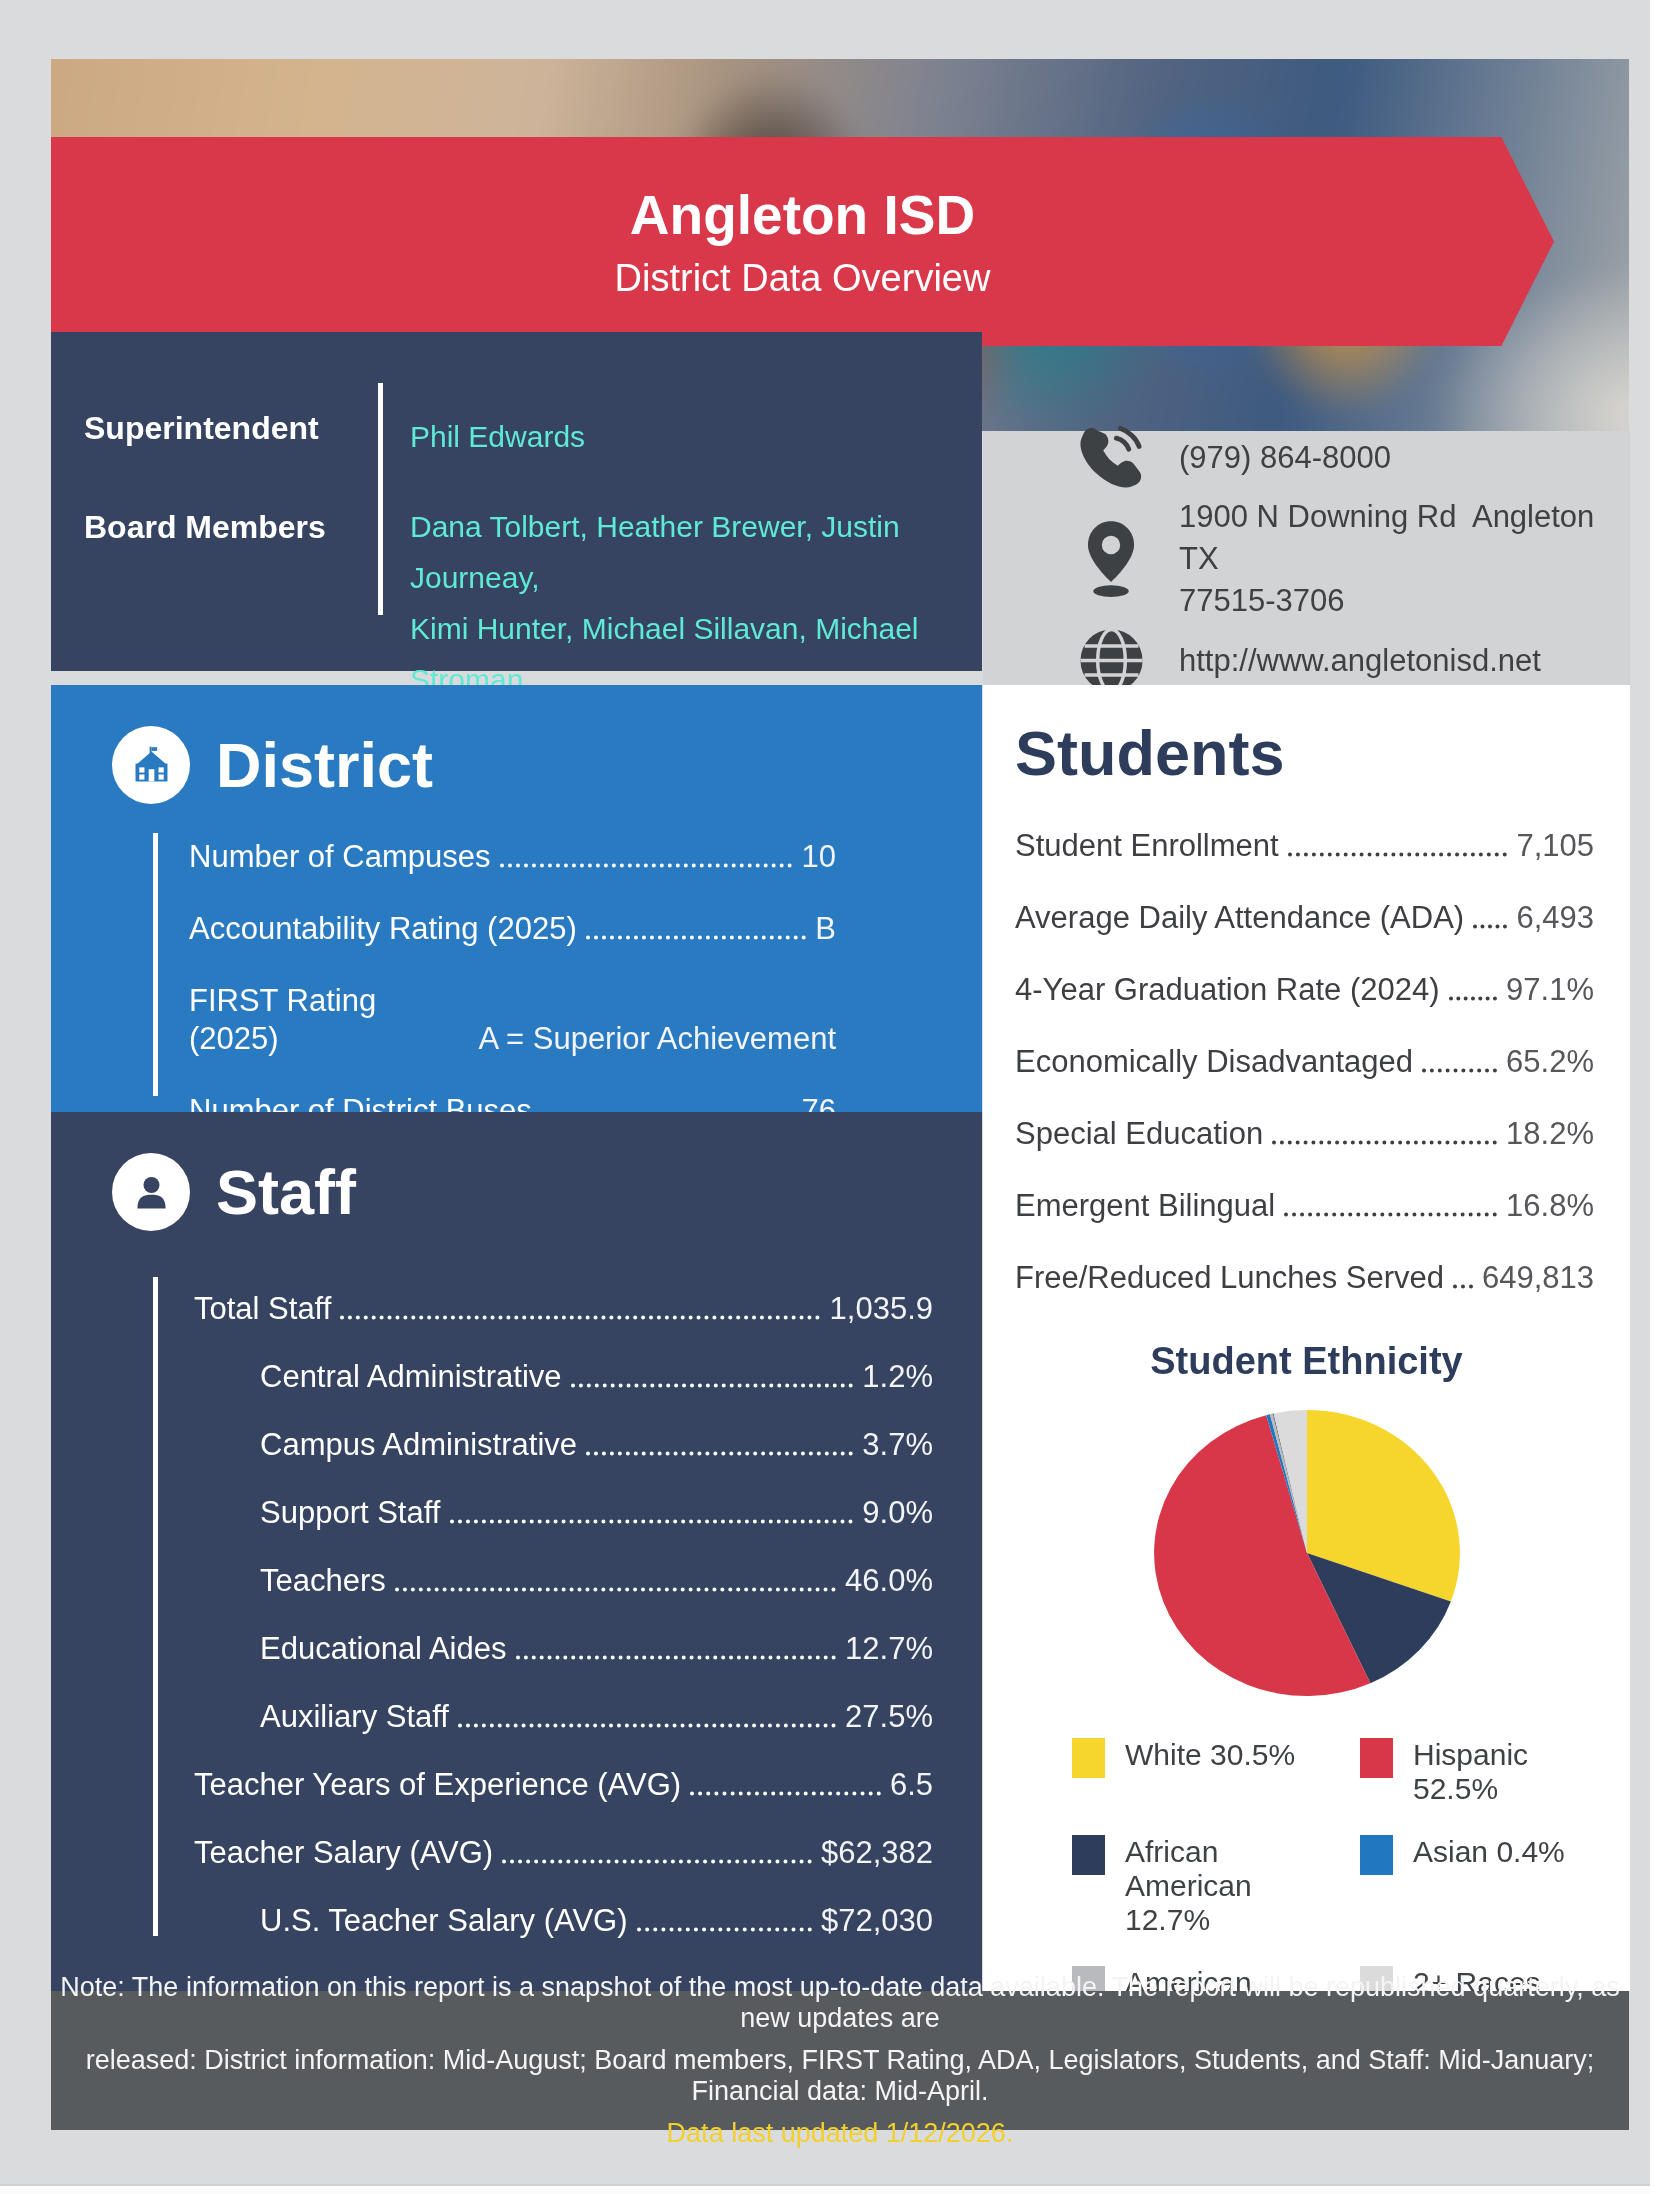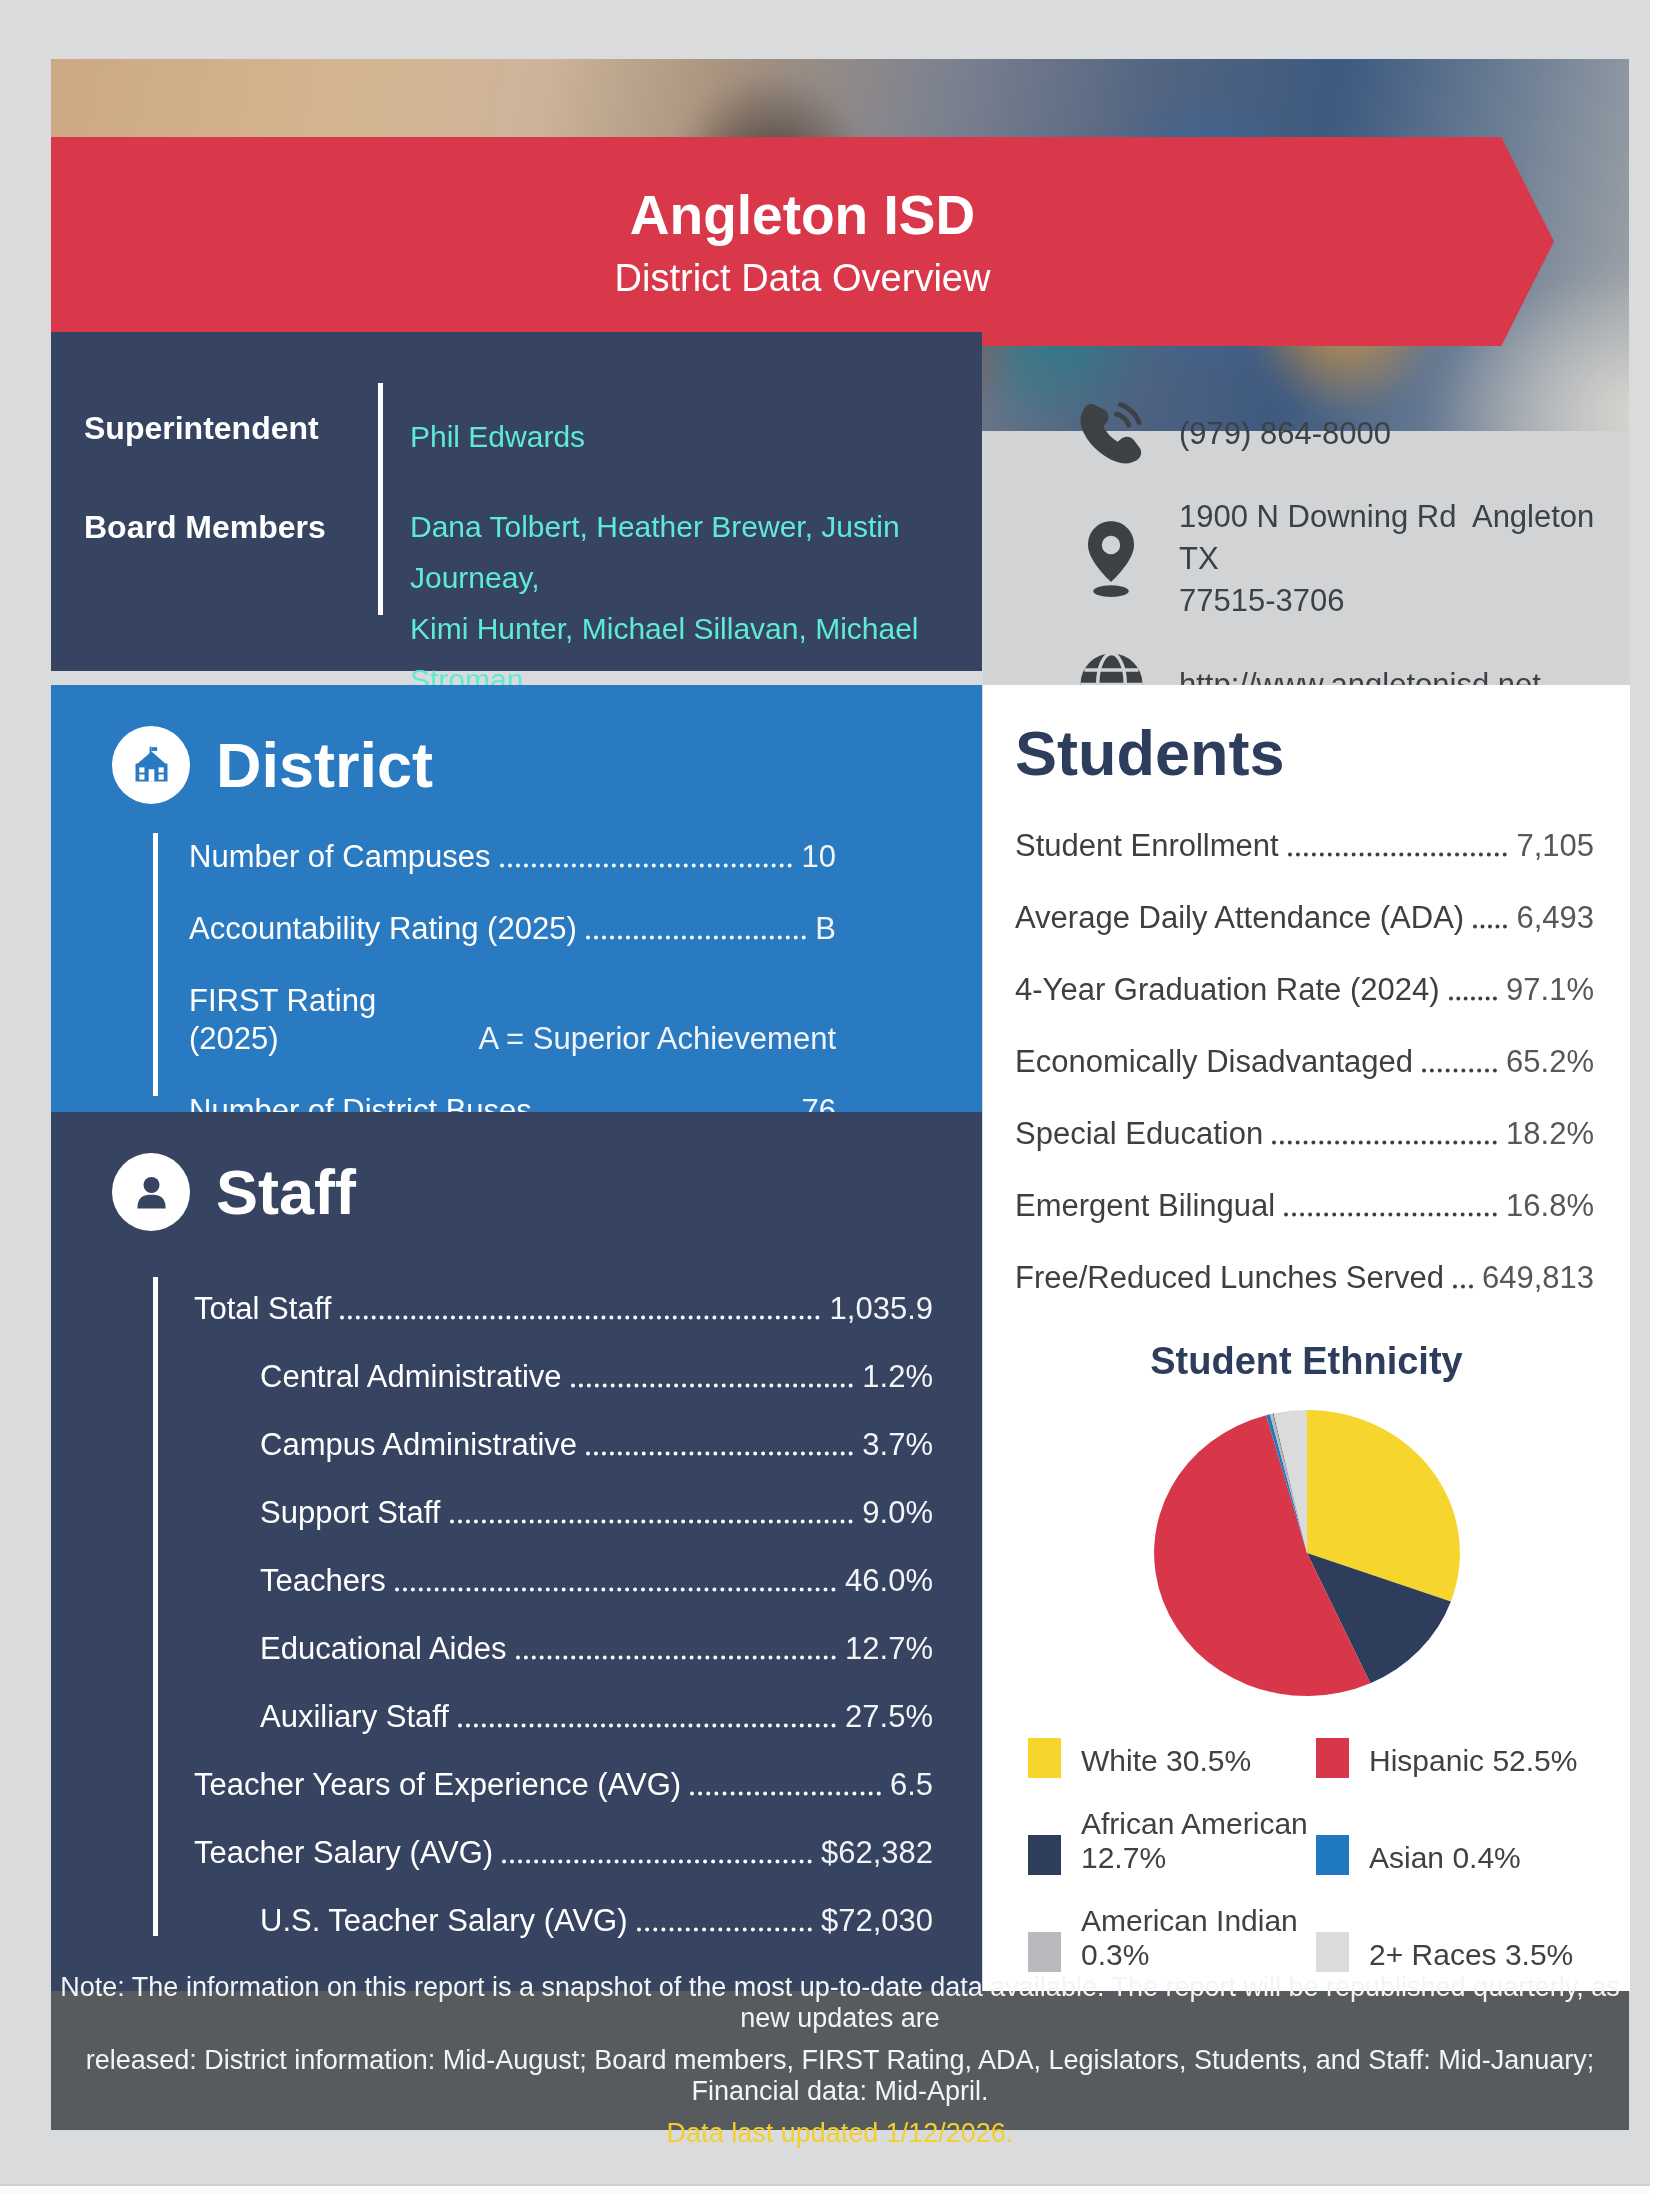--- a/index.html
+++ b/index.html
@@ -30,21 +30,21 @@
   .banner-sub{font-size:38px;font-weight:normal;}
 
   
   .admin{position:absolute;left:51px;top:332px;width:931px;height:339px;background:var(--navy);color:#fff;}
   .admin-divider{position:absolute;left:327px;top:51px;width:4.6px;height:232px;background:#fff;}
   .admin-label{position:absolute;left:33px;font-size:32px;font-weight:bold;}
   .admin-value{position:absolute;left:359px;font-size:30px;color:#5eead4;line-height:51px;}
 
   
   .contact{position:absolute;left:983px;top:431px;width:647px;height:254px;background:var(--graybox);
-    display:flex;flex-direction:column;justify-content:center;gap:28px;padding:13px 20px 10.5px 92px;}
+    display:flex;flex-direction:column;justify-content:center;gap:4px;padding:13px 20px 10.5px 92px;}
   .c-row{display:flex;align-items:center;gap:32px;color:var(--ink);font-size:31px;line-height:42px;}
   .c-icon{width:72px;display:flex;justify-content:center;flex:0 0 72px;}
 
   
   .box-district{position:absolute;left:51px;top:685px;width:931px;height:427px;background:var(--blue);color:#fff;}
   .box-staff{position:absolute;left:51px;top:1112px;width:931px;height:879px;background:var(--navy);color:#fff;}
   .box-students{position:absolute;left:983px;top:685px;width:647px;height:1306px;background:#fff;}
 
   .sec-head{display:flex;align-items:center;gap:26px;padding:41px 0 0 61px;}
   .sec-circle{width:78px;height:78px;border-radius:50%;background:#fff;display:flex;align-items:center;justify-content:center;flex:0 0 78px;}
@@ -62,21 +62,21 @@
   .stat-row.indent{padding-left:66px;}
 
   
   .students-title{color:#2e3d5c;font-size:63px;font-weight:bold;padding:32px 0 0 32px;}
   .box-students .rows{padding:38px 36px 0 32px;gap:34px;color:#3d3f42;}
   .box-students .stat-row .val{color:#56575a;}
   .eth-title{color:#2e3d5c;font-size:38px;font-weight:bold;text-align:center;margin-top:43px;}
   .pie-wrap{display:flex;justify-content:center;margin-top:25px;}
 
   .legend{display:grid;grid-template-columns:1fr 1fr;gap:29px 0;padding:40px 26px 0 45px;}
-  .leg-item{display:flex;align-items:flex-end;gap:20px;font-size:30px;color:#3f4245;}
+  .leg-item{display:flex;align-items:flex-start;gap:20px;font-size:30px;color:#3f4245;margin-left:44px;}
   .leg-sw{width:33px;height:40px;flex:0 0 33px;}
   .leg-center{grid-column:1 / span 2;display:flex;justify-content:center;}
 
   
   .footer{position:absolute;left:51px;top:1991px;width:1578px;height:139px;background:var(--footerbg);
     color:#f4f4f4;font-size:27px;text-align:center;display:flex;flex-direction:column;justify-content:center;gap:11.2px;}
   .footer .updated{color:var(--yellow);}
   .bottom-strip{position:absolute;left:0;top:2184px;width:1680px;height:10px;background:#fbfbfb;border-top:2px solid #cfd0d1;}
 </style>
 </head>

